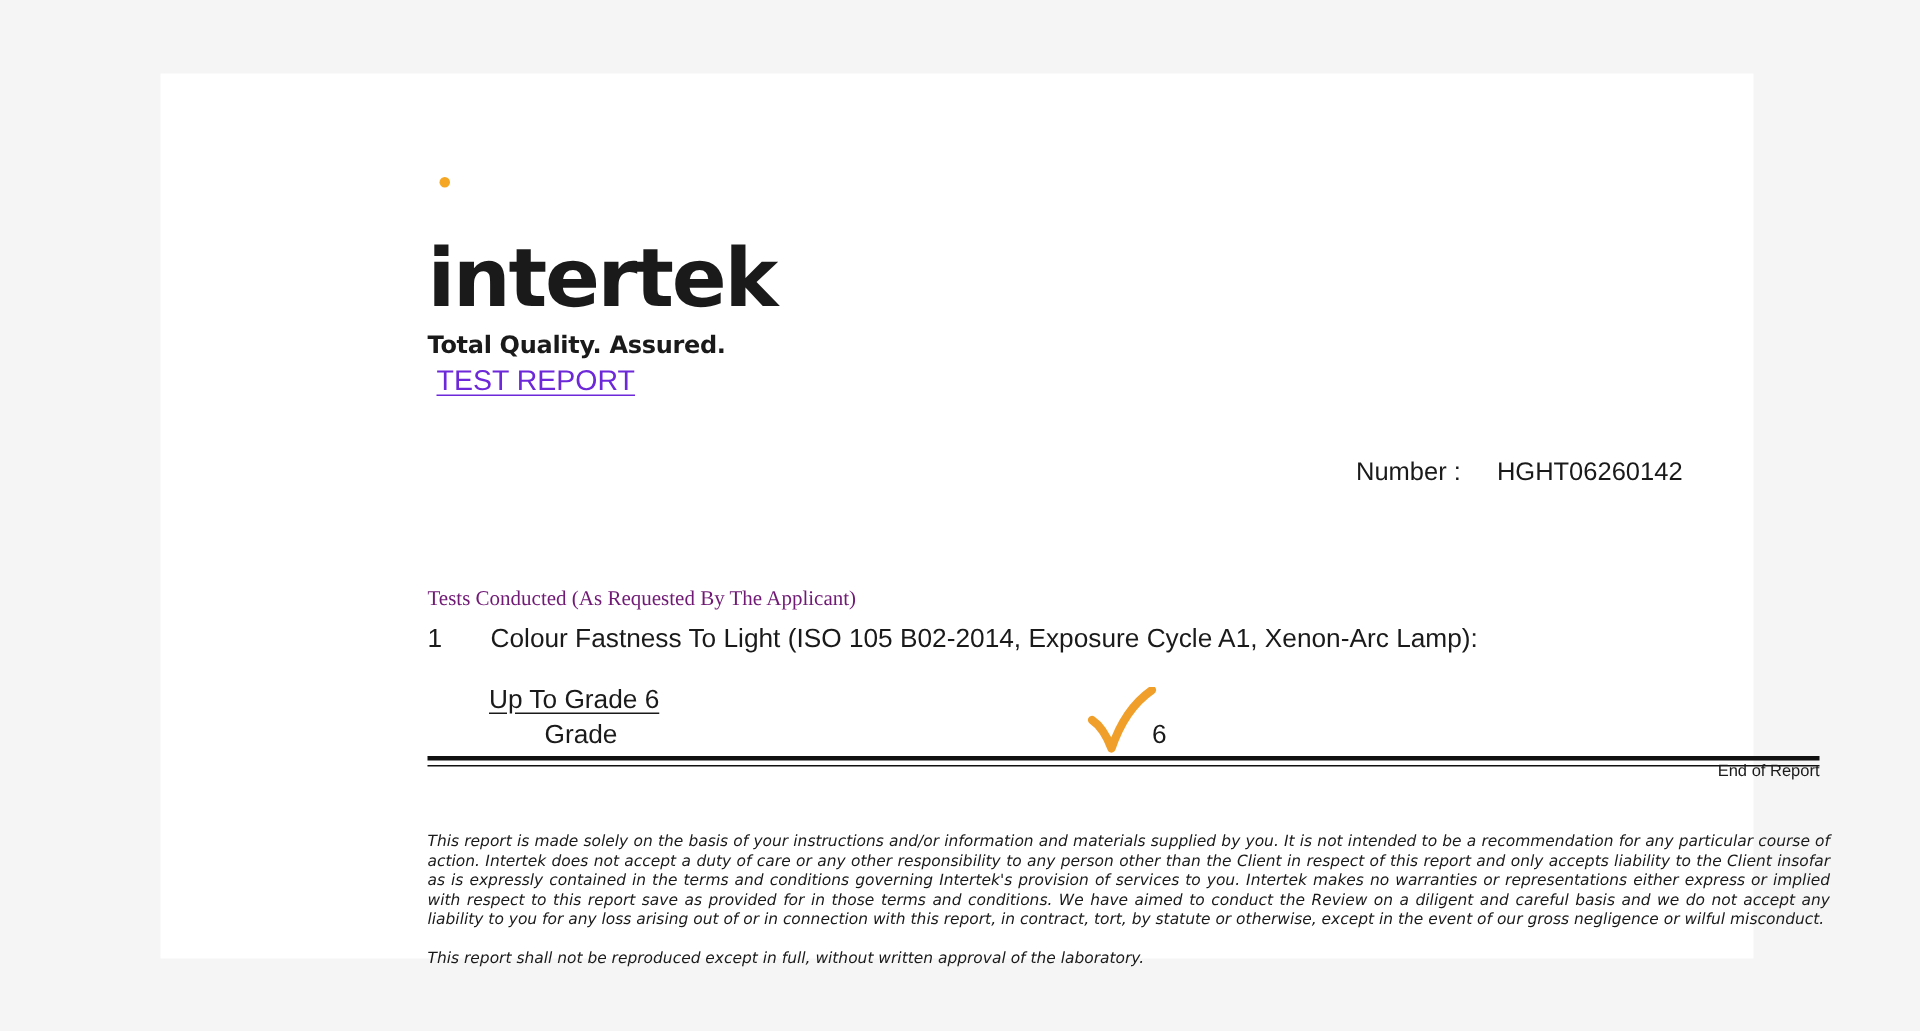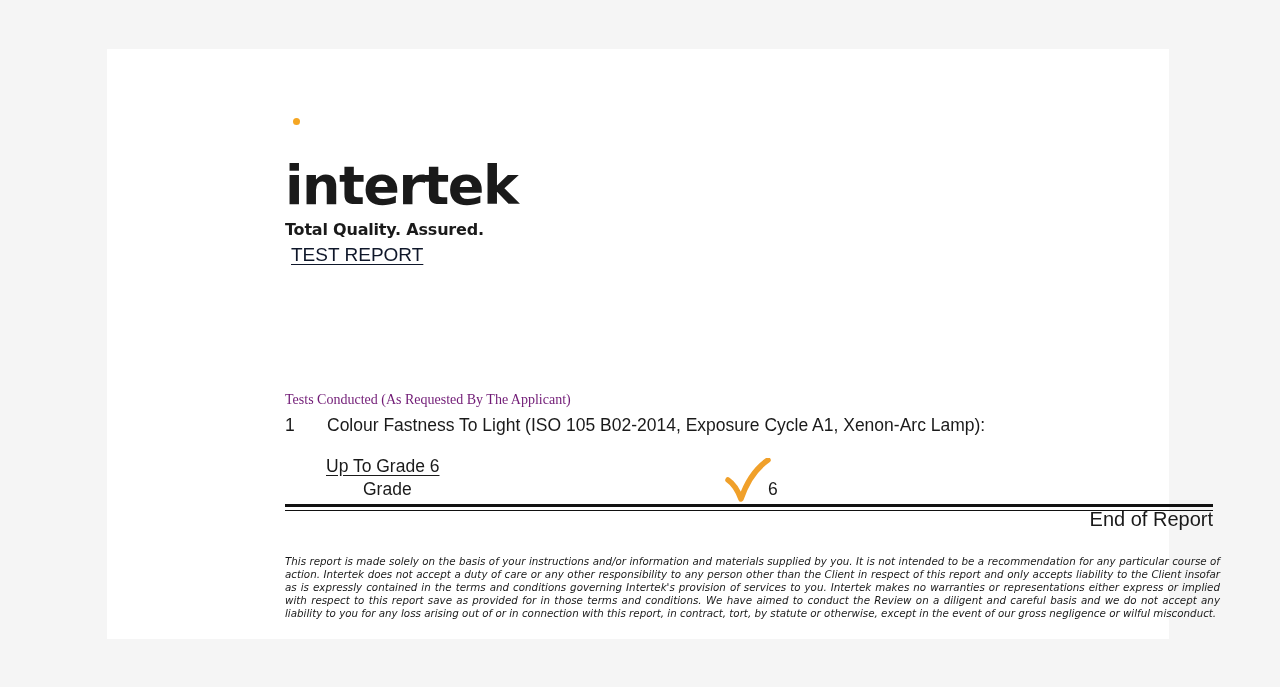--- a/index.html
+++ b/index.html
@@ -54,21 +54,21 @@
     margin-top: 7px;
     letter-spacing: -0.2px;
   }
 
   
   .test-report-title {
     position: absolute;
     left: 184px;
     top: 195px;
     font-size: 19px;
-    color: #0f172a;
+    color: #6d28d9;
     text-decoration: underline;
     text-underline-offset: 3px;
   }
 
   
   .number-row {
     position: absolute;
     left: 797px;
     top: 256px;
     font-size: 17px;
@@ -150,21 +150,21 @@
     height: 0;
     border-top: 1px solid #111;
   }
 
   .end-of-report {
     position: absolute;
     left: 178px;
     top: 459px;
     width: 928px;
     text-align: right;
-    font-size: 20px;
+    font-size: 11px;
     color: #1a1a1a;
   }
 
   
   .fine {
     position: absolute;
     left: 178px;
     width: 935px;
     font-family: "DejaVu Sans", sans-serif;
     font-style: italic;
@@ -183,20 +183,24 @@
 <div class="page">
 
   <div class="logo-block">
     <div class="logo-word">intertek</div>
     <div class="logo-dot"></div>
     <div class="logo-tag">Total Quality. Assured.</div>
   </div>
 
   <div class="test-report-title">TEST REPORT</div>
 
+  <div class="number-row">
+    <span class="number-label">Number :</span>
+    <span class="number-value">HGHT06260142</span>
+  </div>
 
   <div class="tests-heading">Tests Conducted (As Requested By The Applicant)</div>
 
   <div class="test-item">
     <span class="test-index">1</span>
     <span class="test-text">Colour Fastness To Light (ISO 105 B02-2014, Exposure Cycle A1, Xenon-Arc Lamp):</span>
   </div>
 
   <div class="grade-head">Up To Grade 6</div>
   <div class="grade-row">Grade</div>
@@ -208,14 +212,15 @@
   </div>
 
   <div class="grade-value">6</div>
 
   <div class="hr-thick"></div>
   <div class="hr-thin"></div>
 
   <div class="end-of-report">End of Report</div>
 
   <div class="fine fine-long">This report is made solely on the basis of your instructions and/or information and materials supplied by you. It is not intended to be a recommendation for any particular course of action. Intertek does not accept a duty of care or any other responsibility to any person other than the Client in respect of this report and only accepts liability to the Client insofar as is expressly contained in the terms and conditions governing Intertek's provision of services to you. Intertek makes no warranties or representations either express or implied with respect to this report save as provided for in those terms and conditions. We have aimed to conduct the Review on a diligent and careful basis and we do not accept any liability to you for any loss arising out of or in connection with this report, in contract, tort, by statute or otherwise, except in the event of our gross negligence or wilful misconduct.</div>
+  <div class="fine fine-repro">This report shall not be reproduced except in full, without written approval of the laboratory.</div>
 
 </div>
 
 </body></html>

